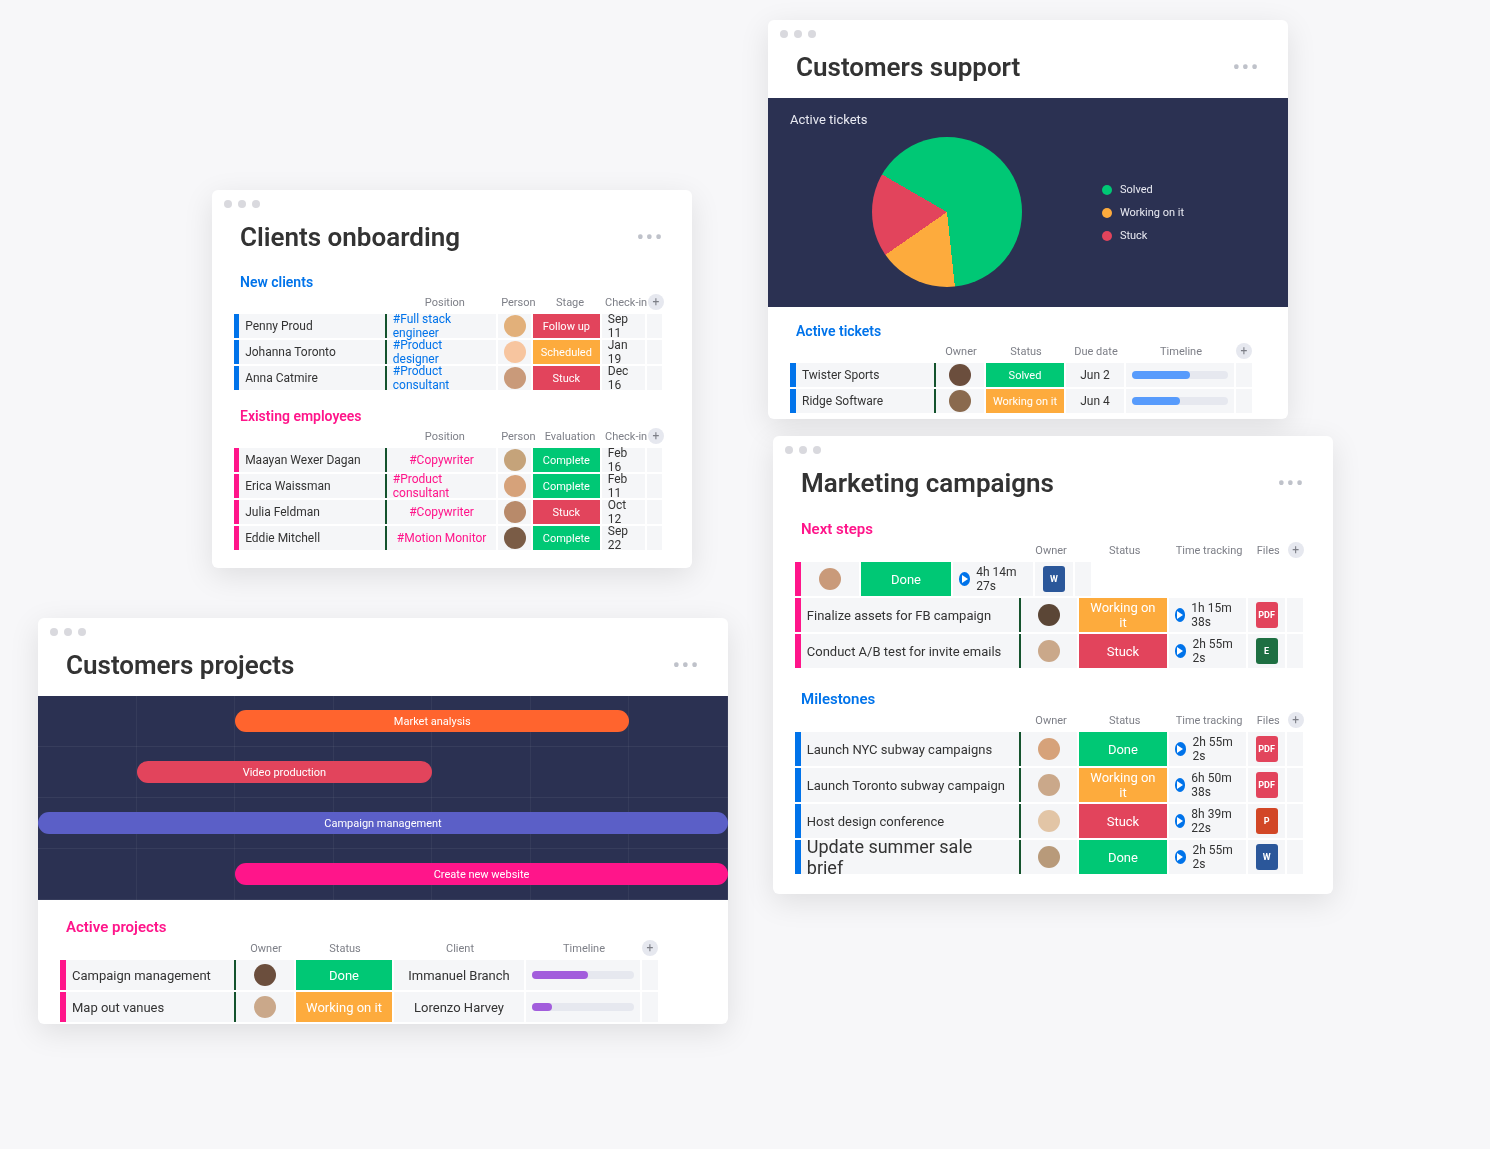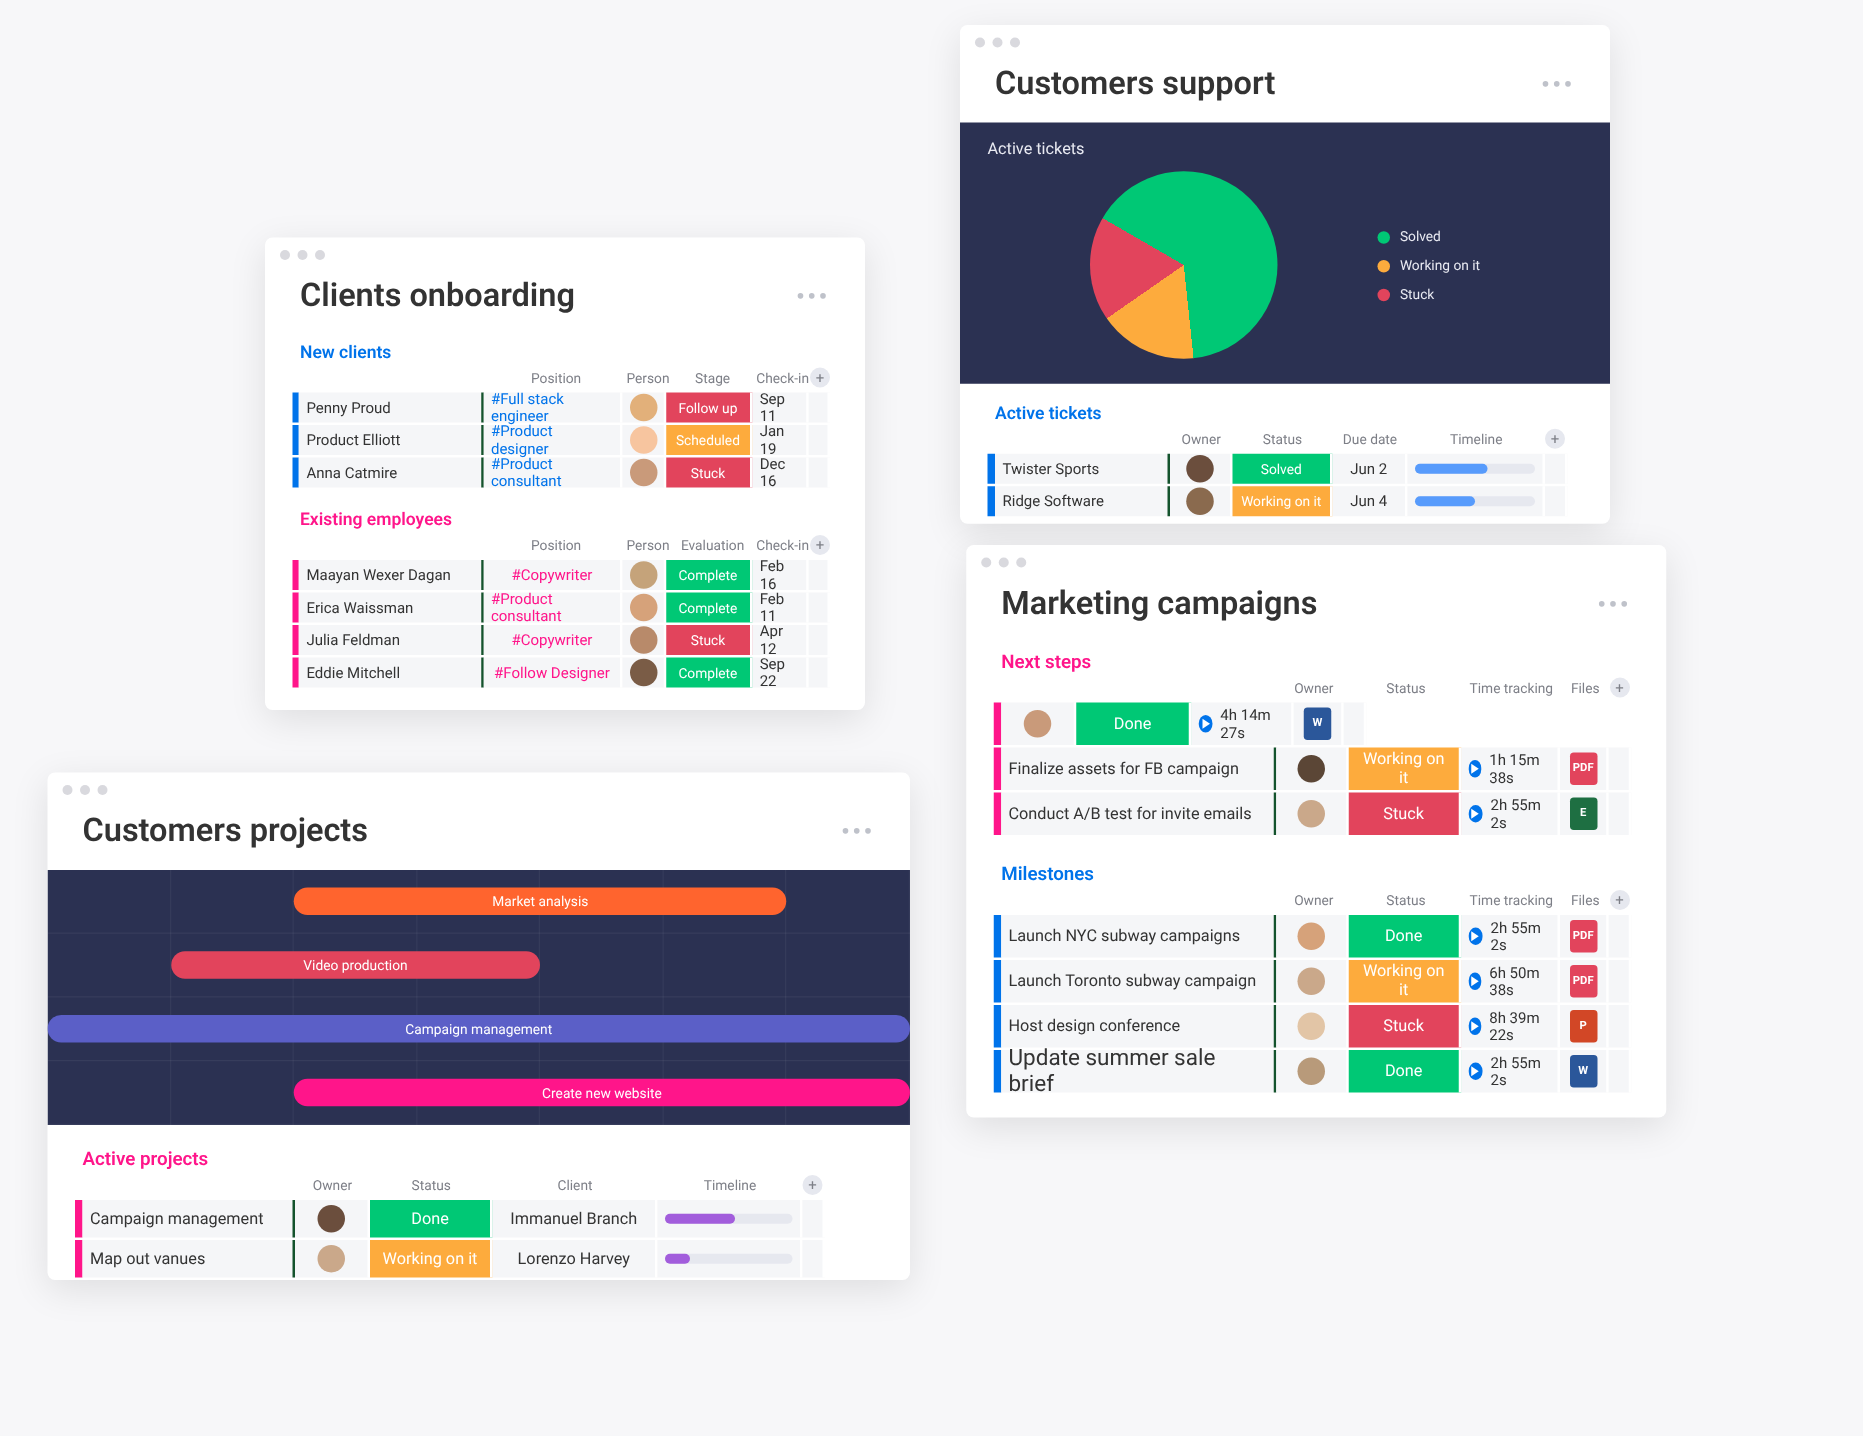--- a/index.html
+++ b/index.html
@@ -88,21 +88,21 @@
     <div class="cell bg co-pos link" style="color:#0073ea">#Full stack engineer</div>
     <div class="cell bg co-person">
             <span class="avatar" style="background:#e2b07a"></span>
           </div>
     <div class="cell status-pill co-stage" style="background:#e2445c">Follow up</div>
     <div class="cell bg co-check">Sep 11</div>
     <div class="cell bg co-plus"></div>
   </div>
         <div class="data-row">
     <div class="stripe" style="background:#0073ea"></div>
-    <div class="cell name co-name">Product Elliott</div>
+    <div class="cell name co-name">Johanna Toronto</div>
     <div class="cell bg co-pos link" style="color:#0073ea">#Product designer</div>
     <div class="cell bg co-person">
             <span class="avatar" style="background:#f7c59f"></span>
           </div>
     <div class="cell status-pill co-stage" style="background:#fdab3d">Scheduled</div>
     <div class="cell bg co-check">Jan 19</div>
     <div class="cell bg co-plus"></div>
   </div>
         <div class="data-row">
     <div class="stripe" style="background:#0073ea"></div>
@@ -154,27 +154,27 @@
     <div class="cell bg co-plus"></div>
   </div>
         <div class="data-row">
     <div class="stripe" style="background:#ff158a"></div>
     <div class="cell name co-name">Julia Feldman</div>
     <div class="cell bg co-pos link" style="color:#ff158a">#Copywriter</div>
     <div class="cell bg co-person">
             <span class="avatar" style="background:#b88a6a"></span>
           </div>
     <div class="cell status-pill co-stage" style="background:#e2445c">Stuck</div>
-    <div class="cell bg co-check">Apr 12</div>
+    <div class="cell bg co-check">Oct 12</div>
     <div class="cell bg co-plus"></div>
   </div>
         <div class="data-row">
     <div class="stripe" style="background:#ff158a"></div>
     <div class="cell name co-name">Eddie Mitchell</div>
-    <div class="cell bg co-pos link" style="color:#ff158a">#Follow Designer</div>
+    <div class="cell bg co-pos link" style="color:#ff158a">#Motion Monitor</div>
     <div class="cell bg co-person">
             <span class="avatar" style="background:#7a5c46"></span>
           </div>
     <div class="cell status-pill co-stage" style="background:#00c875">Complete</div>
     <div class="cell bg co-check">Sep 22</div>
     <div class="cell bg co-plus"></div>
   </div>
       </div>
     <div style="height:16px"></div>
   </div>

